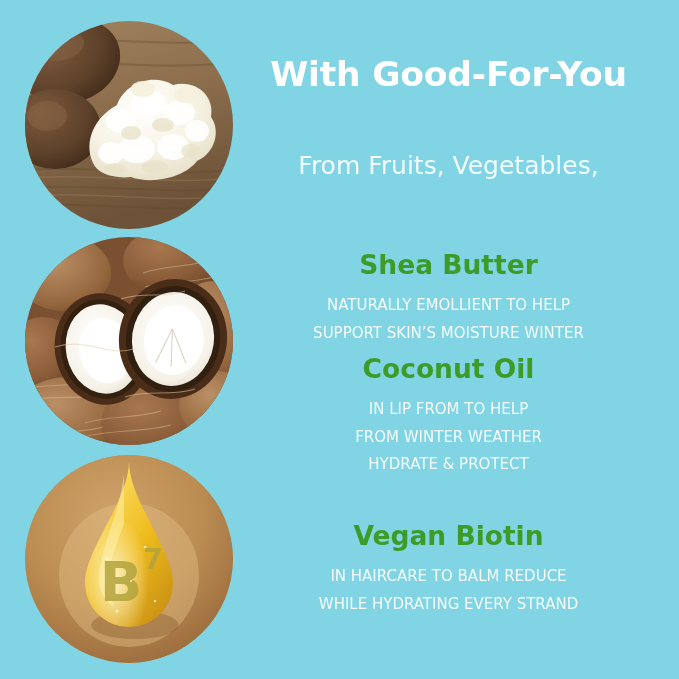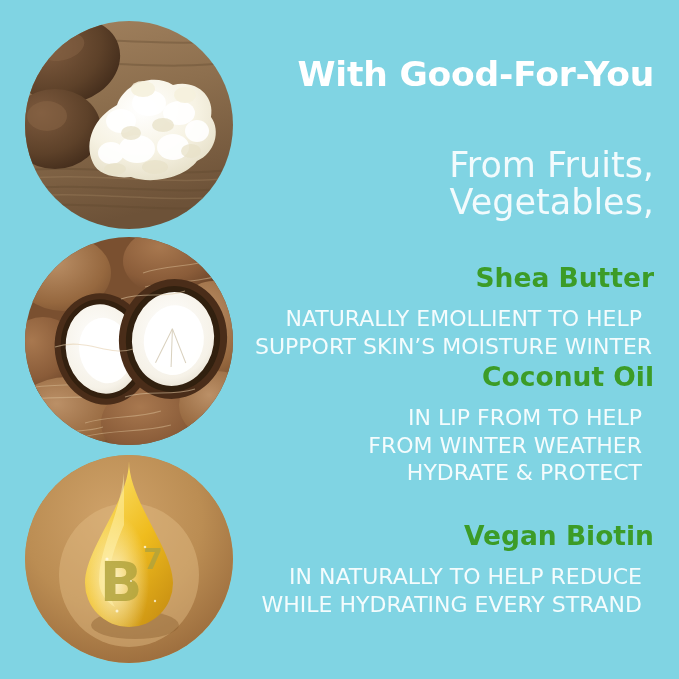--- a/index.html
+++ b/index.html
@@ -42,61 +42,61 @@
   #circle-coco   { top: 237px; }
   #circle-biotin { top: 455px; }
 
   
   .text-col {
     position: absolute;
     left: 243px;
     top: 0;
     width: 411px;
     height: 679px;
-    text-align: right;
+    text-align: center;
   }
 
   .headline {
     position: absolute;
     top: 54px;
     left: 0;
     width: 411px;
     color: #ffffff;
     font-weight: bold;
     font-size: 34.5px;
     line-height: 40px;
     letter-spacing: -0.2px;
   }
   .subhead {
     position: absolute;
     top: 147px;
     left: 0;
     width: 411px;
     color: #f2fbfd;
     font-weight: normal;
-    font-size: 35px;
+    font-size: 25px;
     line-height: 37px;
   }
 
   .block { position: absolute; left: 0; width: 411px; }
-  #block-shea   { top: 262px; }
-  #block-coco   { top: 361px; }
+  #block-shea   { top: 249px; }
+  #block-coco   { top: 353px; }
   #block-biotin { top: 520px; }
 
   .ing-title {
     color: #3c9c27;
     font-weight: bold;
     font-size: 26.5px;
     line-height: 31px;
     margin: 0 0 3px 0;
   }
   .ing-desc {
     color: #f4fcfd;
     font-weight: normal;
-    font-size: 22px;
+    font-size: 15px;
     line-height: 27.5px;
     margin: 12px;
   }
   .ing-desc div { white-space: nowrap; }
 </style>
 </head>
 <body>
 
 <div class="poster">
 
@@ -312,18 +312,18 @@
       <div class="ing-desc">
         <div>IN LIP FROM TO HELP</div>
         <div>FROM WINTER WEATHER</div>
         <div>HYDRATE &amp; PROTECT</div>
       </div>
     </div>
 
     <div class="block" id="block-biotin">
       <div class="ing-title">Vegan Biotin</div>
       <div class="ing-desc">
-        <div>IN NATURALLY TO HELP REDUCE</div>
+        <div>IN HAIRCARE TO BALM REDUCE</div>
         <div>WHILE HYDRATING EVERY STRAND</div>
       </div>
     </div>
   </div>
 </div>
 
 </body></html>

